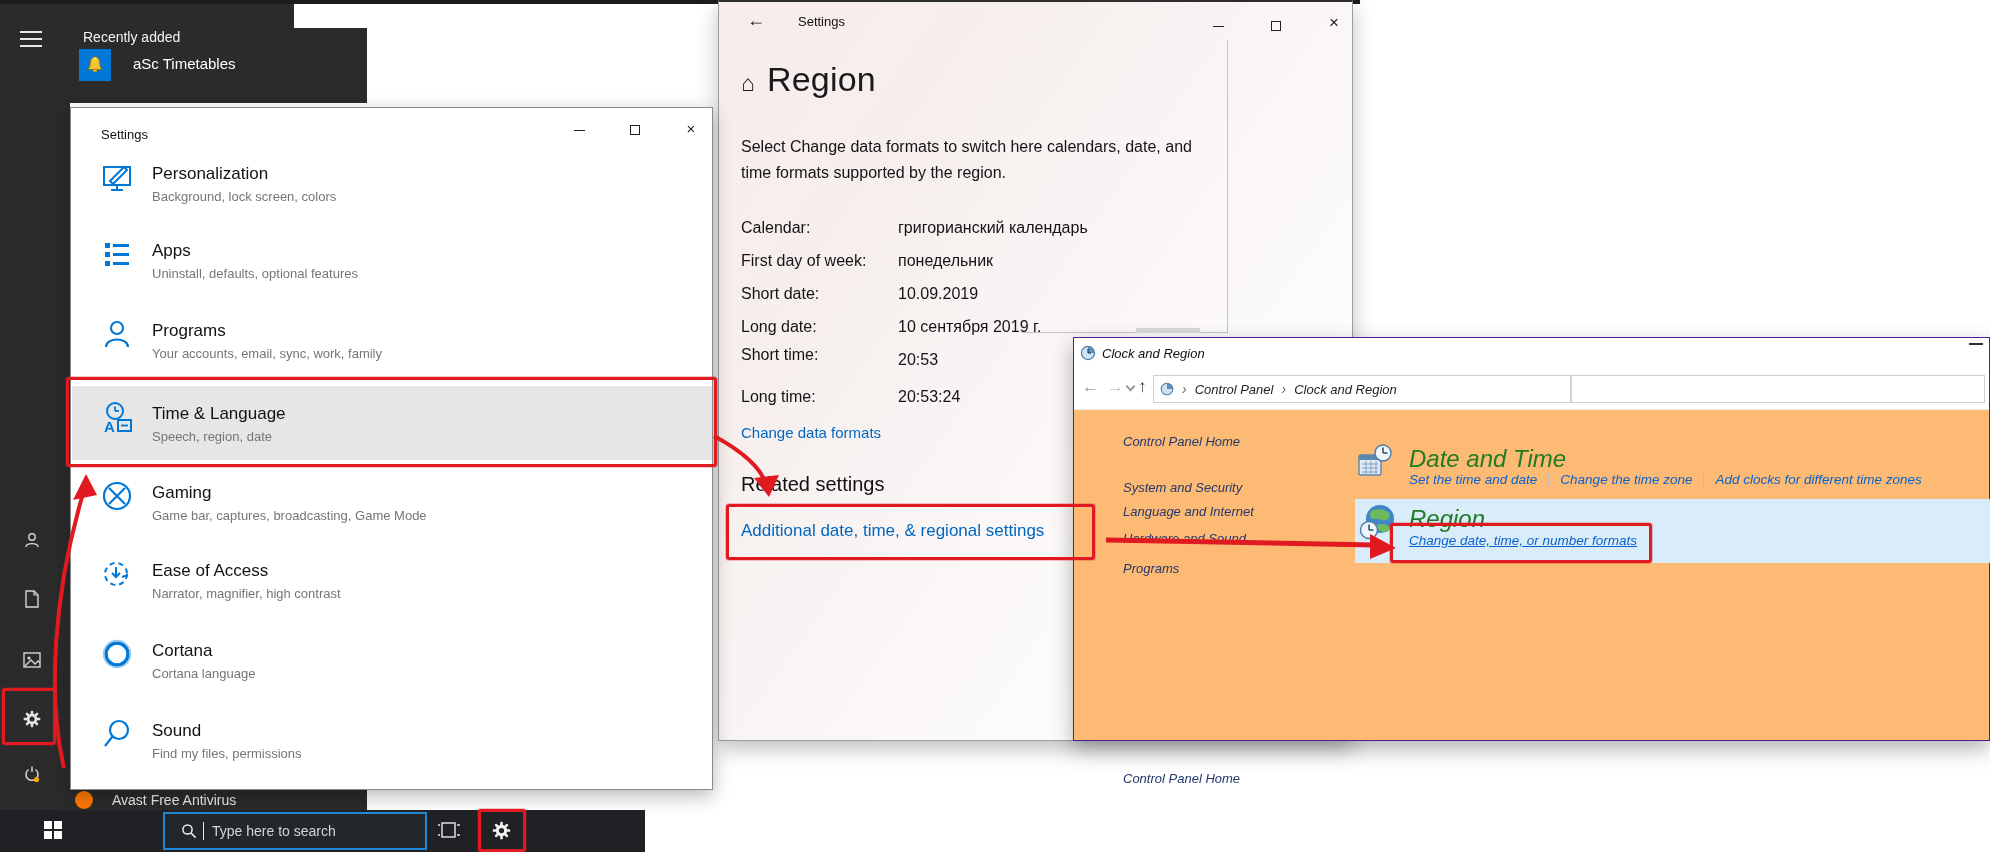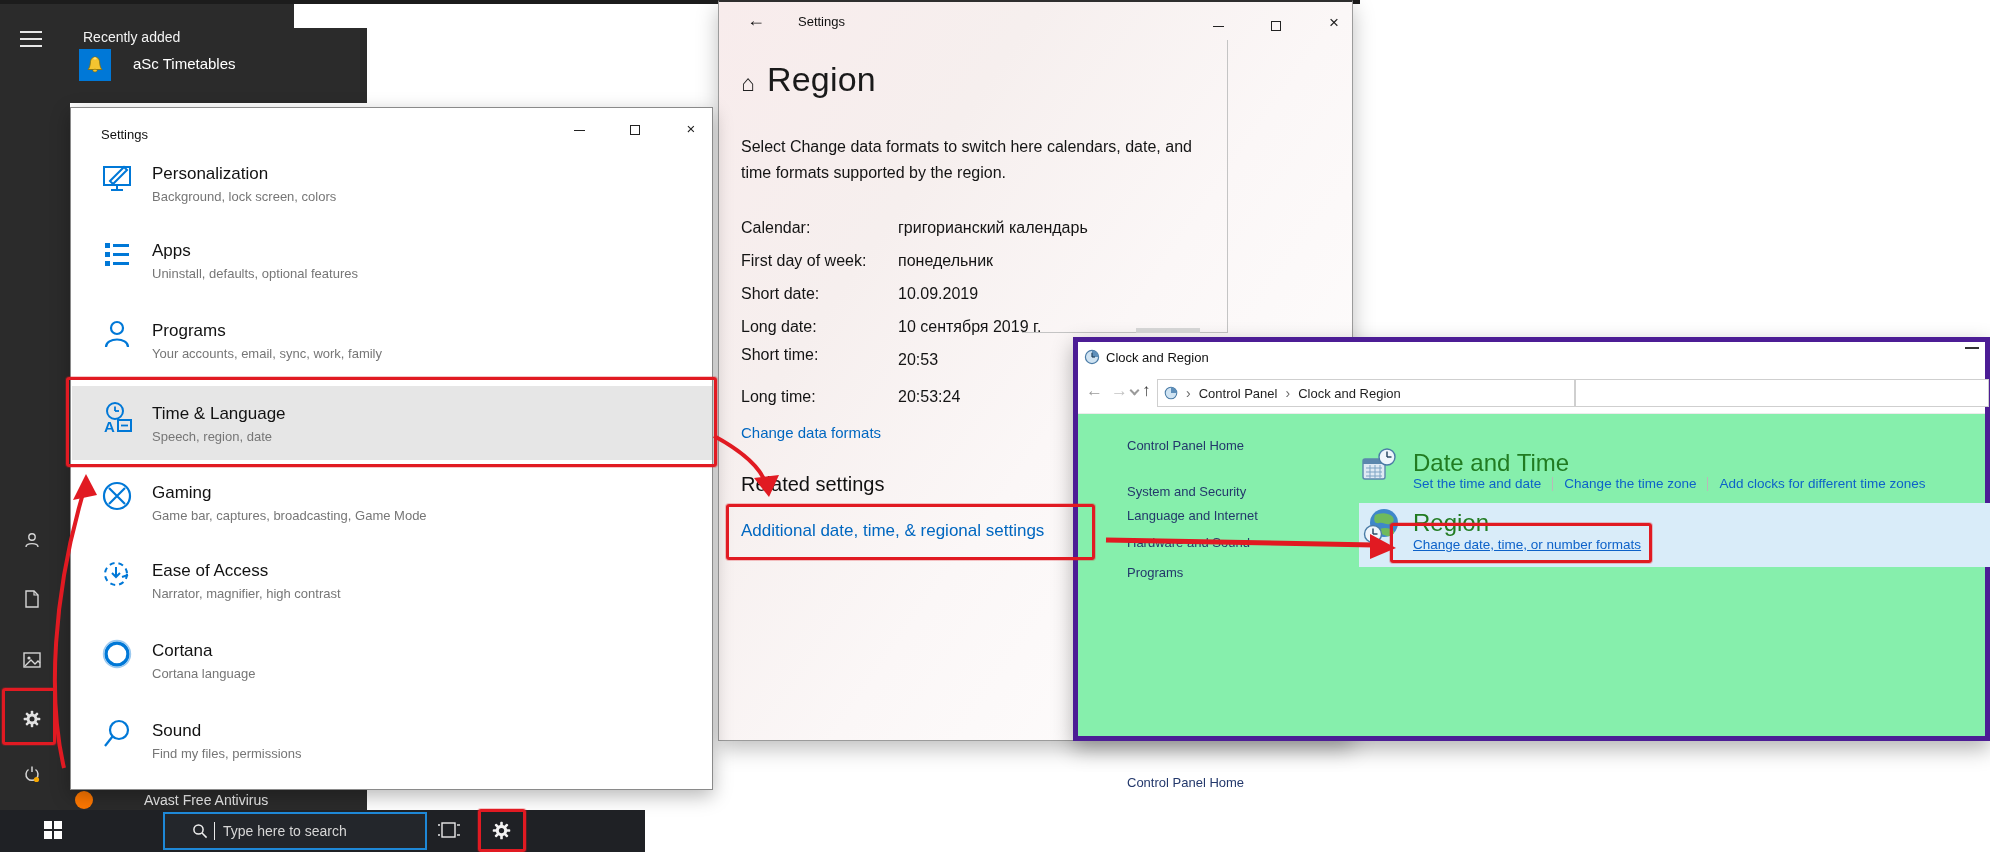--- a/index.html
+++ b/index.html
@@ -13,27 +13,27 @@
   .startmenu-top2 { left:287px; top:28px; width:80px; height:75px; background:#2b2b2b; z-index:5; }
   .startmenu-rail { left:0; top:0; width:70px; height:810px; background:#2b2b2b; z-index:5; }
   .startmenu-bottomrow { left:0; top:790px; width:367px; height:20px; background:#2b2b2b; z-index:5; overflow:hidden; }
   .hamburger { left:20px; top:31px; width:22px; height:16px; z-index:7; cursor:pointer; }
   .hamburger span { display:block; width:22px; height:2px; background:#e8e8e8; margin-bottom:5px; }
   .recently-added { left:83px; top:29px; color:#f2f2f2; font-size:14px; z-index:7; }
   .asc-tile { left:79px; top:49px; width:32px; height:32px; background:#0078d7; z-index:7; display:flex; align-items:center; justify-content:center; }
   .asc-label { left:133px; top:55px; color:#fff; font-size:15px; z-index:7; }
   .rail-icon { left:20px; width:24px; height:24px; color:#d6d6d6; z-index:7; display:flex; align-items:center; justify-content:center; }
   .avast-icon { left:75px; top:791px; width:18px; height:18px; border-radius:50%; background:#ff7800; z-index:7; }
-  .avast-label { left:112px; top:792px; color:#e9e9e9; font-size:14px; z-index:7; white-space:nowrap;margin-left:32px; }
+  .avast-label { left:112px; top:792px; color:#e9e9e9; font-size:14px; z-index:7; white-space:nowrap; }
 
   
   .taskbar { left:0; top:810px; width:645px; height:42px; background:#1f2125; z-index:20; }
   .win-logo { left:44px; top:821px; width:18px; height:18px; display:grid; grid-template-columns:8px 8px; grid-template-rows:8px 8px; gap:2px; z-index:21; cursor:pointer; }
   .win-logo i { background:#fdfdfd; }
-  .tb-search { left:163px; top:812px; width:264px; height:38px; background:#23262b; border:2px solid #1e88d7; z-index:21; display:flex; align-items:center;padding-left:11px; }
+  .tb-search { left:163px; top:812px; width:264px; height:38px; background:#23262b; border:2px solid #1e88d7; z-index:21; display:flex; align-items:center; }
   .tb-search .mag { margin-left:16px; }
   .tb-search input { background:transparent; border:none; outline:none; color:#e0e0e0; font-size:14px; font-family:"Liberation Sans",sans-serif; width:190px; margin-left:8px; }
   .tb-search input::placeholder { color:#d6d6d6; opacity:1; }
   .tb-caret { width:1px; height:18px; background:#e8e8e8; margin-left:6px; }
   .taskview { left:438px; top:821px; z-index:21; cursor:pointer; }
   .tb-gear { left:491px; top:820px; z-index:21; cursor:pointer; }
 
   
   .win { background:#fff; border:1px solid #8a8a8a; box-shadow:0 6px 18px rgba(0,0,0,.28); }
   .cap-btn { position:absolute; top:12px; width:18px; height:18px; color:#222; font-size:15px; text-align:center; line-height:18px; cursor:pointer; }
@@ -63,21 +63,21 @@
   .w2-row-value { position:absolute; left:179px; font-size:16px; color:#141414; white-space:nowrap; }
   .w2-link { position:absolute; left:22px; color:#0067c0; cursor:pointer; }
   .w2-related { position:absolute; left:22px; top:471px; font-size:20px; color:#111; }
 
   
   .frag-v { left:1227px; top:40px; width:1px; height:293px; background:#c4c4c4; z-index:9; }
   .frag-h { left:1022px; top:332px; width:206px; height:1px; background:#c4c4c4; z-index:9; }
   .frag-t { left:1136px; top:328px; width:64px; height:5px; background:#d8d8d8; z-index:9; }
 
   
-  .cp { left:1073px; top:337px; width:917px; height:404px; z-index:12; border:5px solid #4c1d95; box-shadow:0 8px 20px rgba(0,0,0,.3); background:#86efac; }
+  .cp { left:1073px; top:337px; width:917px; height:404px; z-index:12; border:1px solid #4c1d95; box-shadow:0 8px 20px rgba(0,0,0,.3); background:#fdba74;font-style:italic; }
   .cp-titlebar { position:absolute; left:0; top:0; width:100%; height:30px; background:#fff; display:flex; align-items:center; }
   .cp-title { font-size:13px; color:#111; margin-left:6px; }
   .cp-toolbar { position:absolute; left:0; top:30px; width:100%; height:42px; background:#fff; border-bottom:1px solid #ececec; }
   .nav-glyph { position:absolute; top:9px; font-size:17px; }
   .chev { position:absolute; width:7px; height:7px; border-right:2px solid #9a9a9a; border-bottom:2px solid #9a9a9a; transform:rotate(45deg); top:15px; }
   .addr { position:absolute; left:79px; top:7px; width:418px; height:28px; border:1px solid #cfcfcf; background:#fff; display:flex; align-items:center; }
   .addr .crumb { font-size:13px; color:#1f1f1f; cursor:pointer; white-space:nowrap; }
   .addr .sep { font-size:14px; color:#6a6a6a; margin:0 8px; }
   .cp-searchbox { position:absolute; left:497px; top:7px; width:414px; height:28px; border:1px solid #cfcfcf; background:#fff; }
   .cp-side a { display:block; font-size:13px; color:#23386b; text-decoration:none; cursor:pointer; white-space:nowrap; }

